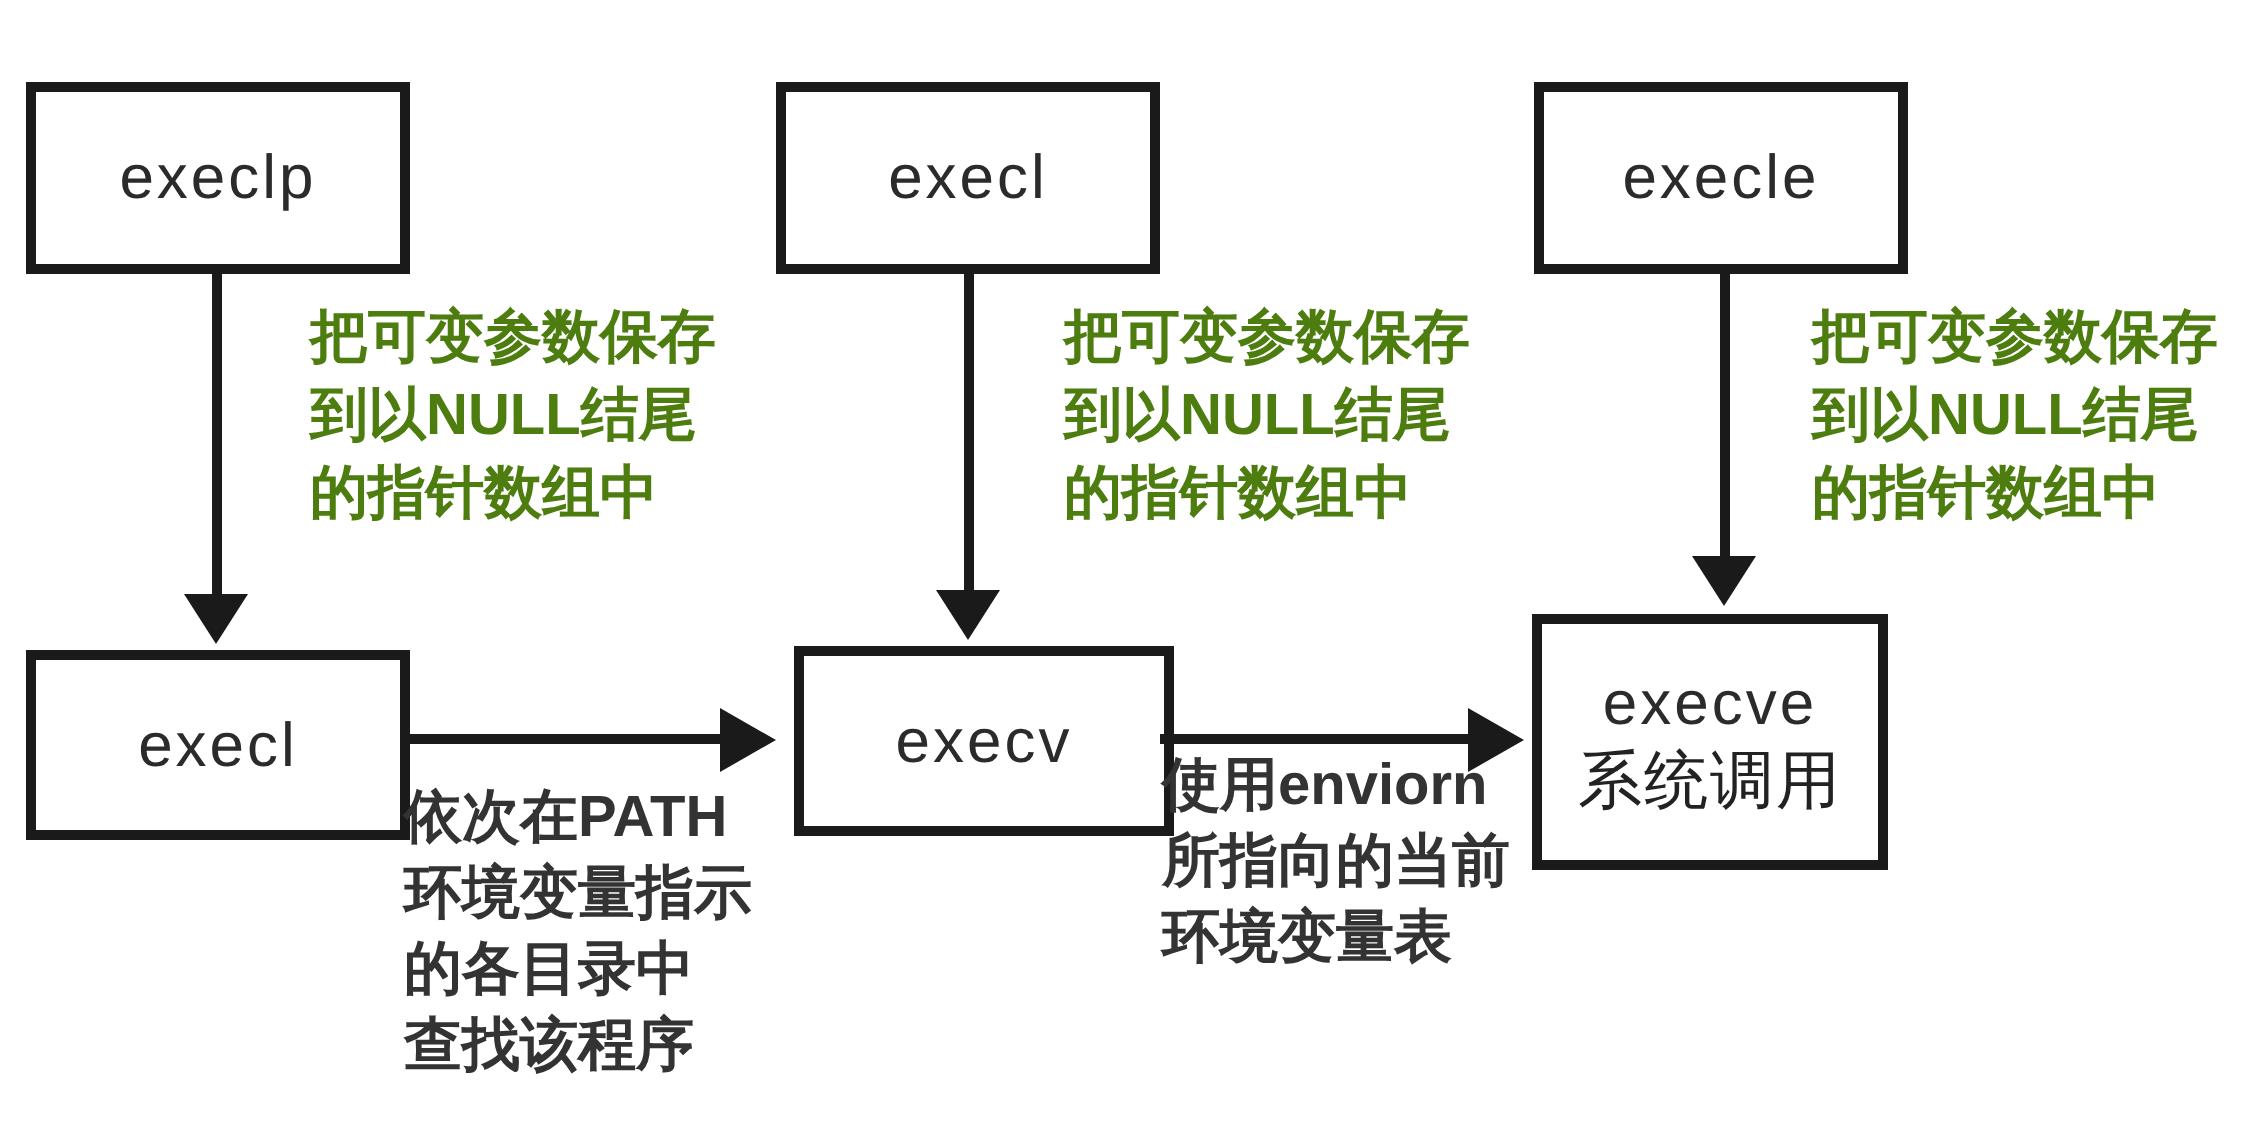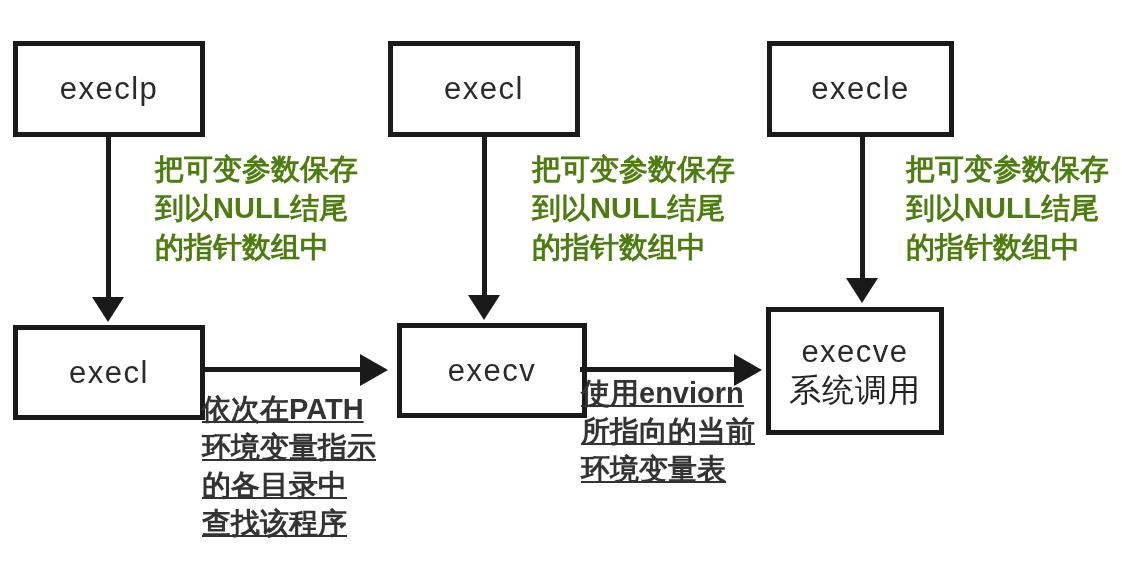--- a/index.html
+++ b/index.html
@@ -42,21 +42,20 @@
     position: absolute;
     white-space: pre-line;
     font-size: 29px;
     line-height: 39px;
     font-weight: 600;
     color: #4d7c0f;
   }
   .annotation.lower {
     line-height: 38px;
     color: #333333;
-    text-decoration: underline;
   }
   .vline {
     position: absolute;
     width: 5px;
     background: #1a1a1a;
   }
   .hline {
     position: absolute;
     height: 5px;
     background: #1a1a1a;

